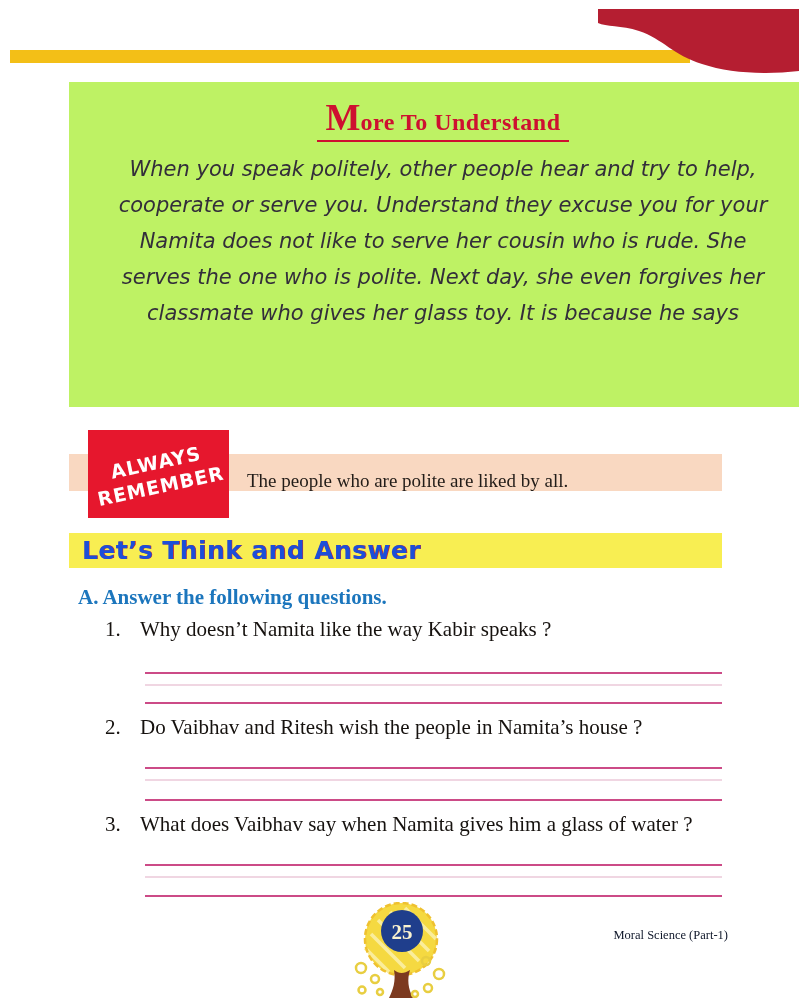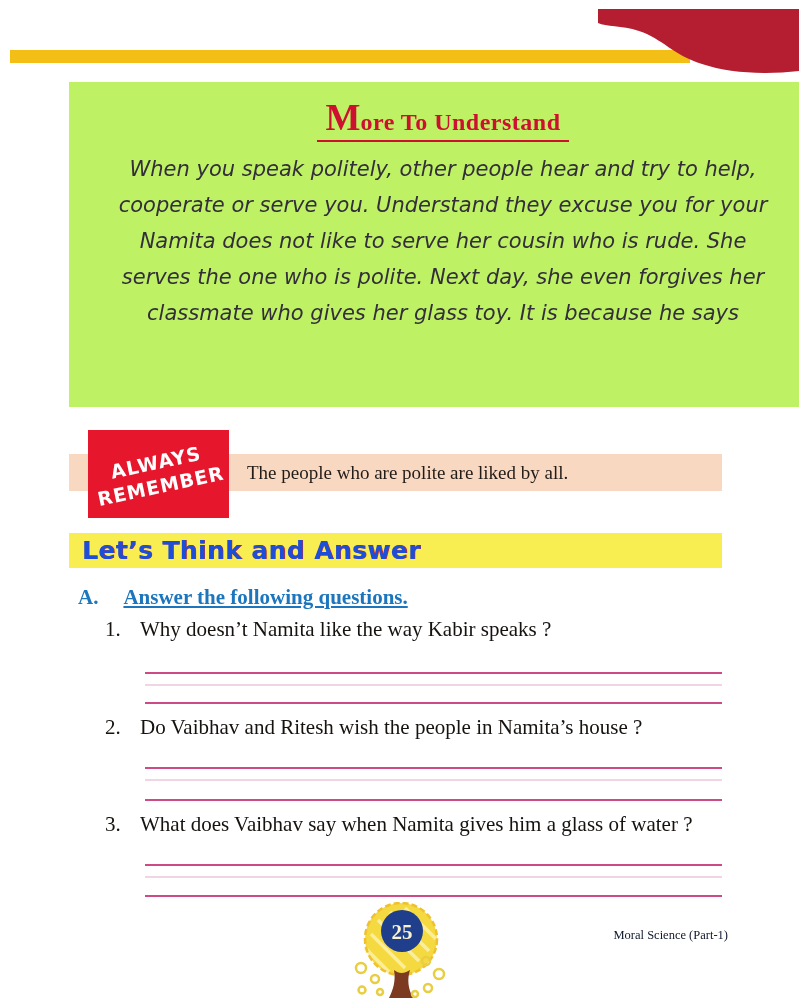--- a/index.html
+++ b/index.html
@@ -53,21 +53,21 @@
     text-align: center;
   }
 
   
   .remember-bar {
     position: absolute; left: 69px; top: 454px;
     width: 653px; height: 37px;
     background: #F9D8C1;
   }
   .remember-note {
-    position: absolute; left: 178px; top: 0;
+    position: absolute; left: 178px; top: 8px;
     line-height: 37px;
     font-size: 19px;
     color: #221C18;
     white-space: nowrap;
   }
   .remember-badge {
     position: absolute; left: 88px; top: 430px;
     width: 141px; height: 88px;
     background: #E6172D;
     z-index: 3;
@@ -101,21 +101,21 @@
     color: #1d4ed8;
     text-shadow: 0.6px 0 #D3232B;
     white-space: nowrap;
   }
 
   .part-heading {
     position: absolute; left: 78px; top: 585px;
     font-weight: bold; font-size: 21px; color: #1C76BD;
     white-space: nowrap;
   }
-  .part-heading .part-text { margin-left: 25px; text-decoration: underline; }
+  .part-heading .part-text { margin-left: 4px; }
 
   .question { position: absolute; left: 0; width: 799px; font-size: 21px; color: #16120F; }
   .q-num  { position: absolute; left: 105px; top: 0; }
   .q-text { position: absolute; left: 140px; top: 0; white-space: nowrap; }
   .q1 { top: 617px; }
   .q2 { top: 715px; }
   .q3 { top: 812px; }
 
   .ans-line {
     position: absolute; left: 145px;

